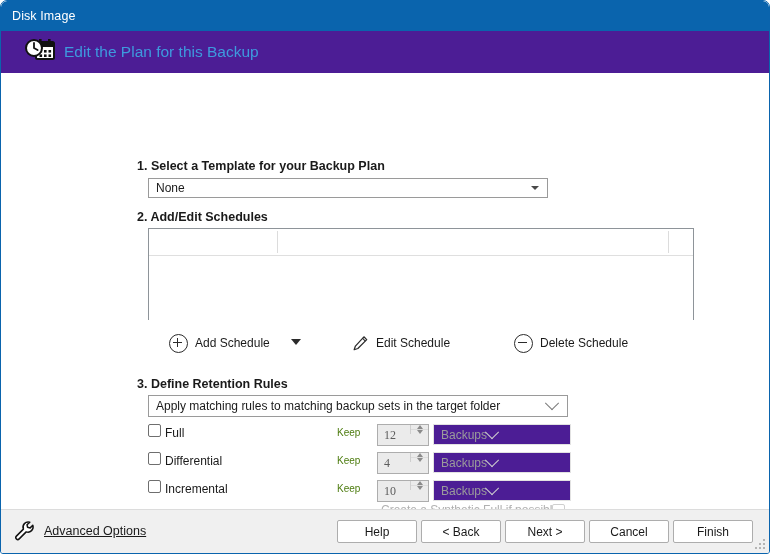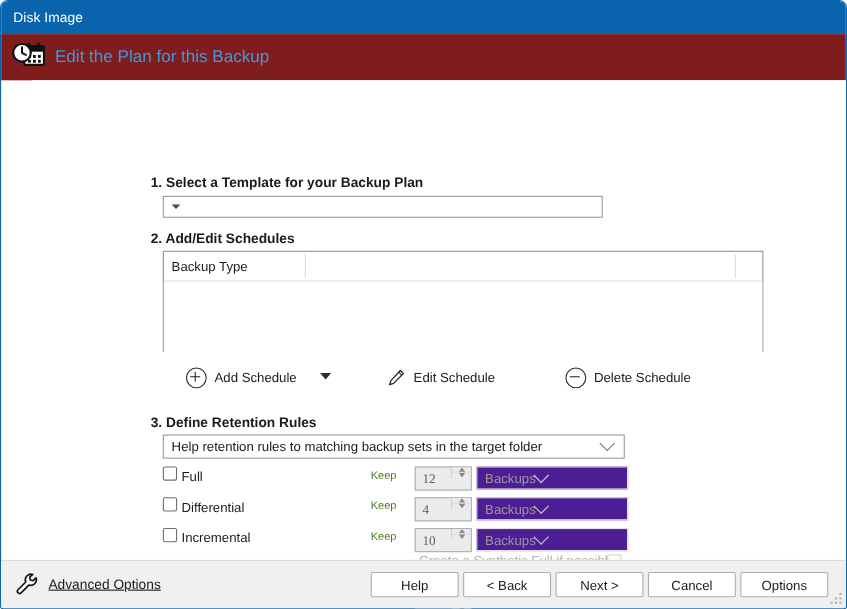--- a/index.html
+++ b/index.html
@@ -36,24 +36,24 @@
     box-sizing: border-box;
   }
   .titlebar-text {
     color: #ffffff;
     font-size: 12.5px;
     letter-spacing: 0.1px;
   }
   
   .header {
     height: 42px;
-    background: #7f1d1d;
+    background: #4c1d95;
     display: flex;
     align-items: center;
-    padding-left: 9px;
+    padding-left: 23px;
     box-sizing: border-box;
   }
   .header-icon {
     width: 32px;
     height: 30px;
     margin-right: 8px;
     flex: none;
   }
   .header-title {
     color: #3e9ade;
@@ -337,27 +337,27 @@
         <path d="M10 6 L10 11 L13.6 13" stroke="#111111" stroke-width="1.8" fill="none" stroke-linecap="round"></path>
       </svg>
     </span>
     <span class="header-title">Edit the Plan for this Backup</span>
   </div>
 
   <div class="content">
 
     <div class="step-label s1-label">1. Select a Template for your Backup Plan</div>
     <div class="combo" id="combo-template">
+      <span class="combo-text">None</span>
       <span class="combo-arrow-tri"></span>
     </div>
 
     <div class="step-label s2-label">2. Add/Edit Schedules</div>
     <div class="grid">
       <div class="grid-header">
-        <div class="grid-col" style="width:128px">Backup Type</div>
         <div class="col-sep" style="left:128px"></div>
         <div class="col-sep" style="left:519px"></div>
       </div>
       <div class="grid-body"></div>
     </div>
 
     <div class="actions">
       <div class="action" id="act-add">
         <span class="glyph">
             <span class="circ plus"></span>
@@ -377,21 +377,21 @@
       <div class="action" id="act-delete">
         <span class="glyph">
             <span class="circ minus"></span>
           </span>
         <span>Delete Schedule</span>
       </div>
     </div>
 
     <div class="step-label s3-label">3. Define Retention Rules</div>
     <div class="combo" id="combo-retention">
-      <span class="combo-text">Help retention rules to matching backup sets in the target folder</span>
+      <span class="combo-text">Apply matching rules to matching backup sets in the target folder</span>
       <span class="combo-chevron"></span>
     </div>
 
     <div class="ret-row" style="top:351px">
       <span class="chk"></span>
       <span class="ret-name">Full</span>
       <span class="keep">Keep</span>
       <div class="spin" style="left:229px; top:0px; width:52px; height:22px;">
         <span class="val">12</span>
         <span class="spin-btns">
@@ -481,21 +481,21 @@
         <svg viewBox="0 0 24 24" width="24" height="24">
           <path d="M16.8 3.2 a5.2 5.2 0 0 0 -6.4 6.9 L3.4 17.1 a2 2 0 0 0 0 2.8 a2 2 0 0 0 2.8 0 l7 -7 a5.2 5.2 0 0 0 6.6 -6.6 l-2.6 2.6 l-2.6 -0.6 l-0.6 -2.6 Z" fill="#ffffff" stroke="#111111" stroke-width="1.5" stroke-linejoin="round"></path>
         </svg>
       </span>
       <span class="adv-text">Advanced Options</span>
     </div>
     <div class="btn" id="btn-help">Help</div>
     <div class="btn" id="btn-back">&lt; Back</div>
     <div class="btn" id="btn-next">Next &gt;</div>
     <div class="btn" id="btn-cancel">Cancel</div>
-    <div class="btn" id="btn-finish">Options</div>
+    <div class="btn" id="btn-finish">Finish</div>
     <div class="grip">
       <i style="left:8px; top:0px;"></i>
       <i style="left:4px; top:4px;"></i>
       <i style="left:8px; top:4px;"></i>
       <i style="left:0px; top:8px;"></i>
       <i style="left:4px; top:8px;"></i>
       <i style="left:8px; top:8px;"></i>
     </div>
   </div>
 </div>

